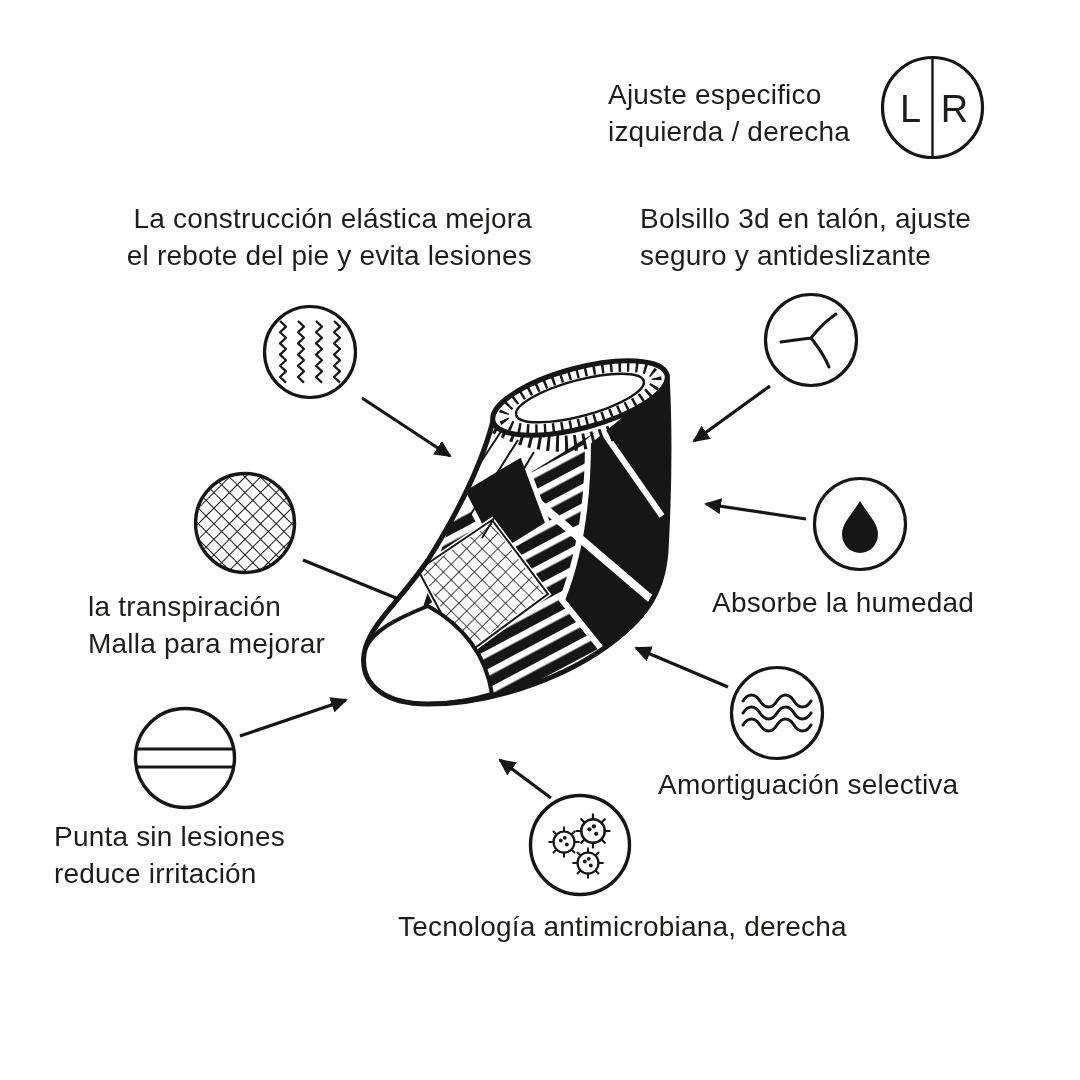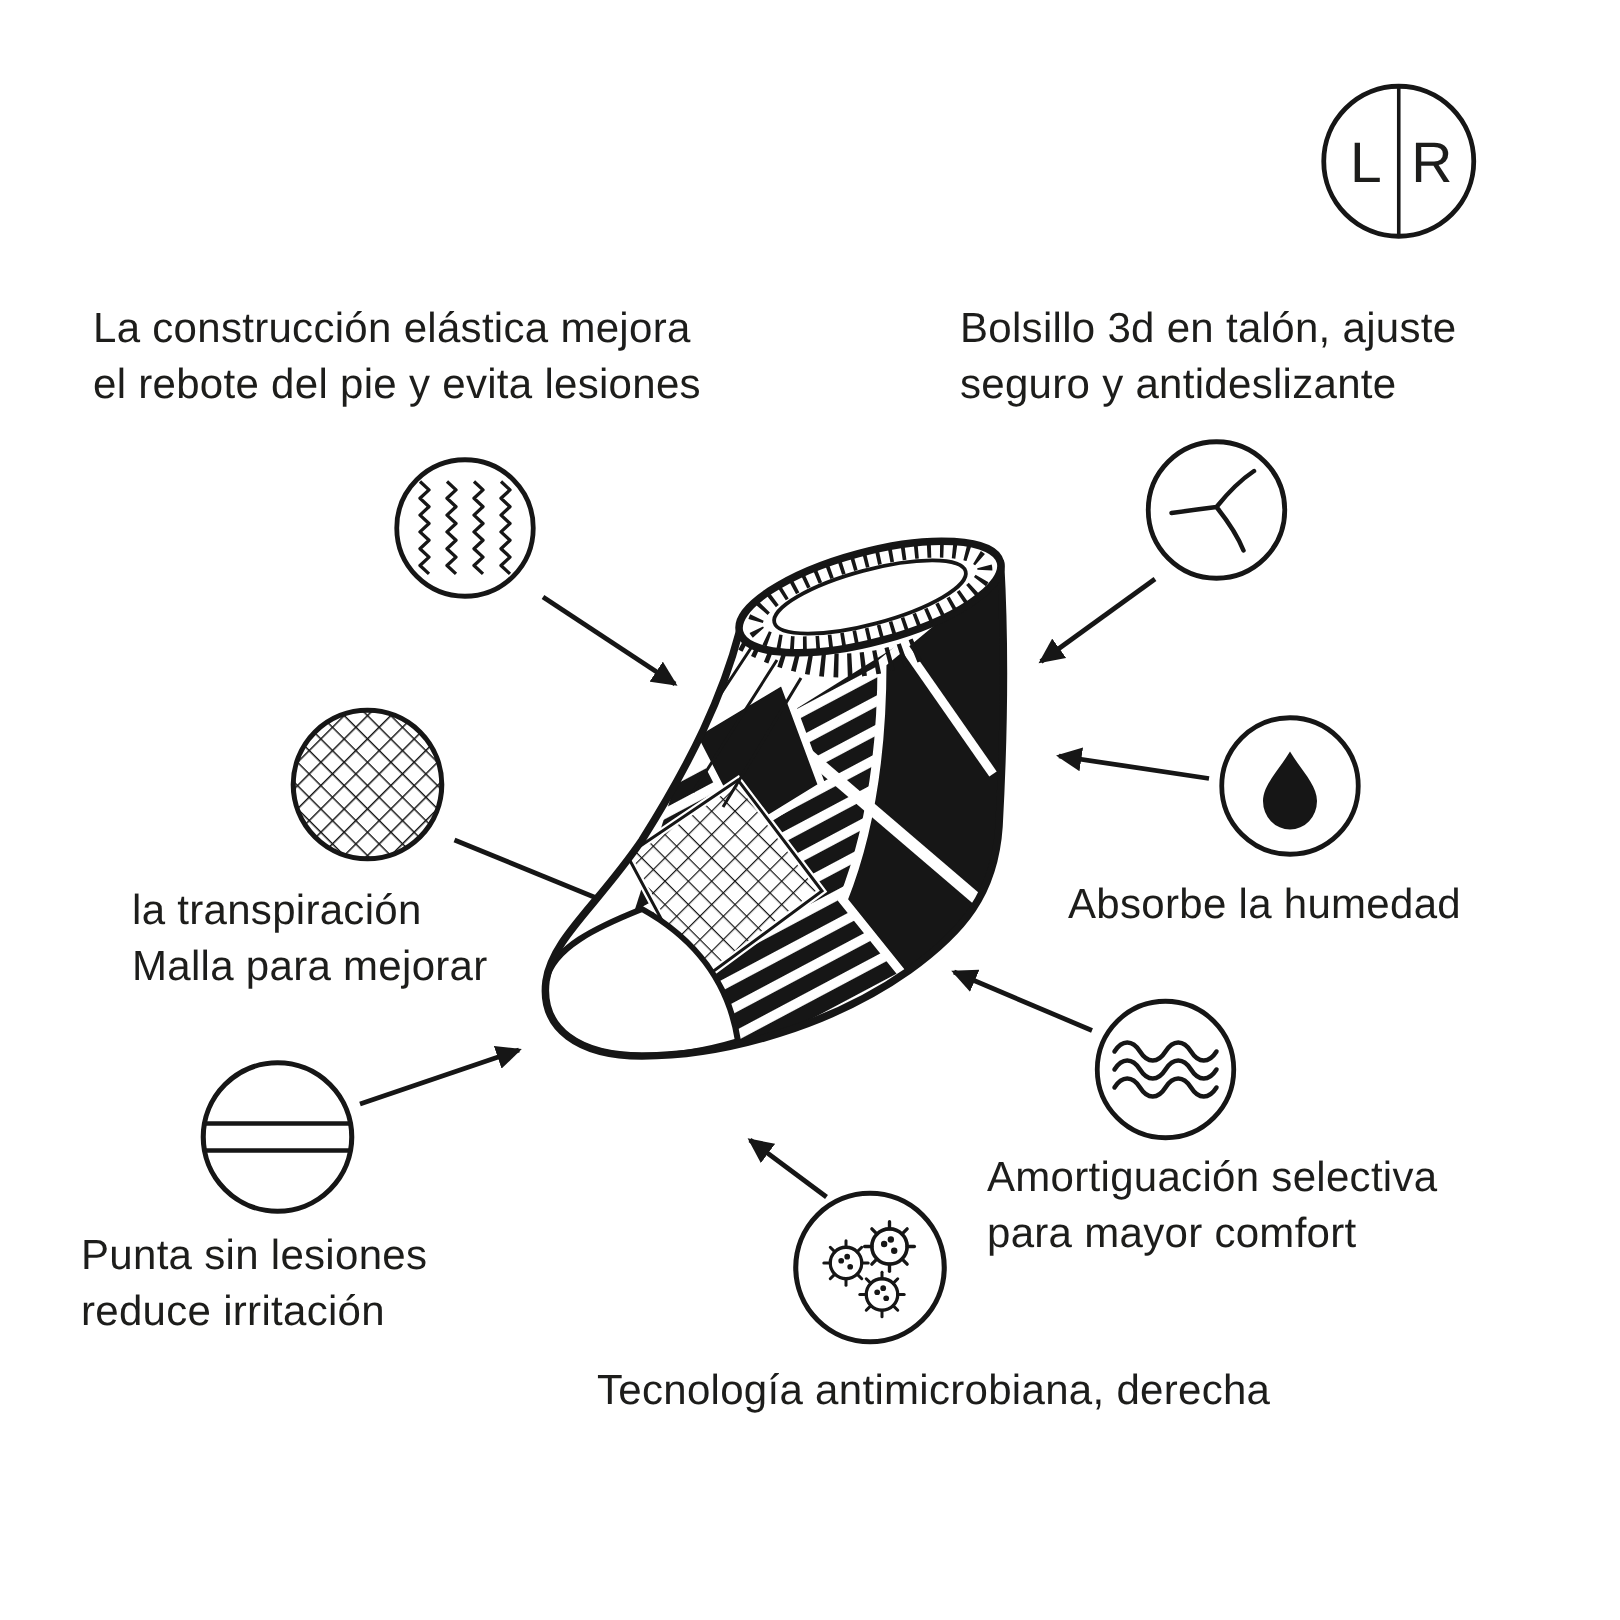--- a/index.html
+++ b/index.html
@@ -1,20 +1,20 @@
 <!DOCTYPE html>
 <html><head>
 <meta charset="utf-8">
 <style>
   *{margin:0;padding:0;box-sizing:border-box}
   html,body{width:1080px;height:1080px}
   body{position:relative;background:#ffffff;color:#1d1d1b;font-family:"Liberation Sans",sans-serif;overflow:hidden}
   .abs{position:absolute}
   .label{font-size:28px;line-height:37px;letter-spacing:.2px;white-space:nowrap}
-  .center{text-align:left}
+  .center{text-align:right}
   svg{display:block}
   svg text{font-family:"Liberation Sans",sans-serif;fill:#1d1d1b}
 </style>
 </head>
 <body>
 
 <div class="abs" style="left:0;top:0;width:1080px;height:1080px">
 
   <svg class="abs" style="left:0;top:0" width="1080" height="1080" aria-hidden="true">
     <defs>
@@ -59,20 +59,24 @@
       <path d="M14,316 C10,348 36,366 78,366 C100,366 122,362 142,356 C136,318 114,288 78,268 C48,280 18,294 14,316 Z" fill="#ffffff" stroke="#161616" stroke-width="4"></path>
       <path d="M152,92 L94,180 M168,102 L112,190 M184,114 L132,200" stroke="#161616" stroke-width="2" fill="none"></path>
     </g>
     <path d="M143,83 C132,125 112,168 78,222 C48,266 18,288 14,316 C10,348 36,366 78,366 C135,366 205,345 256,309 C292,283 313,258 316,213 C319,158 320,90 317,37" fill="none" stroke="#161616" stroke-width="5" stroke-linecap="round"></path>
     <path d="M146,88 Q205,120 264,94" fill="none" stroke="#161616" stroke-width="16" stroke-dasharray="3 6"></path>
     <ellipse cx="230" cy="60" rx="90" ry="30" transform="rotate(-15 230 60)" fill="#ffffff" stroke="#161616" stroke-width="5"></ellipse>
     <ellipse cx="230" cy="60" rx="79" ry="24.5" transform="rotate(-15 230 60)" fill="none" stroke="#161616" stroke-width="10" stroke-dasharray="2.5 6"></ellipse>
     <ellipse cx="230" cy="60" rx="66" ry="18" transform="rotate(-15 230 60)" fill="#ffffff" stroke="#161616" stroke-width="2.5"></ellipse>
   </svg>
 
+  <div class="abs label" style="left:608px;top:76px">
+    <div>Ajuste especifico</div>
+    <div>izquierda / derecha</div>
+  </div>
   <svg class="abs" style="left:879px;top:54px" width="107" height="107" viewBox="-53.5 -53.5 107 107">
     <circle r="50" fill="#ffffff" stroke="#161616" stroke-width="3.2"></circle>
     <line x1="0" y1="-50" x2="0" y2="50" stroke="#161616" stroke-width="2.4"></line>
     <text x="-22" y="14" text-anchor="middle" font-size="38">L</text>
     <text x="22" y="14" text-anchor="middle" font-size="38">R</text>
   </svg>
 
   <div class="abs label center" style="left:62px;top:200px;width:470px">
     <div>La construcción elástica mejora</div>
     <div>el rebote del pie y evita lesiones</div>
@@ -133,21 +137,20 @@
     <defs>
       <path id="wv" d="M-34,0 c5,-8 12,-8 17,0 s12,8 17,0 s12,-8 17,0 s12,8 17,0" fill="none" stroke="#161616" stroke-width="3" stroke-linecap="round"></path>
     </defs>
     <circle r="45.5" fill="#ffffff" stroke="#161616" stroke-width="3.2"></circle>
     <use href="#wv" transform="translate(0,-12)"></use>
     <use href="#wv" transform="translate(0,0)"></use>
     <use href="#wv" transform="translate(0,12)"></use>
   </svg>
   <div class="abs label" style="left:658px;top:766px">
     <div>Amortiguación selectiva</div>
-    <div>para mayor comfort</div>
   </div>
 
   <svg class="abs" style="left:527px;top:792px" width="106" height="106" viewBox="-53 -53 106 106">
     <defs>
       <g id="germG" stroke="#161616" fill="none">
         <circle r="10.5" stroke-width="2.2"></circle>
         <g stroke-width="2" stroke-linecap="round">
           <line x1="10.5" y1="0" x2="14.8" y2="0"></line>
           <line x1="7.4" y1="7.4" x2="10.5" y2="10.5"></line>
           <line x1="0" y1="10.5" x2="0" y2="14.8"></line>

